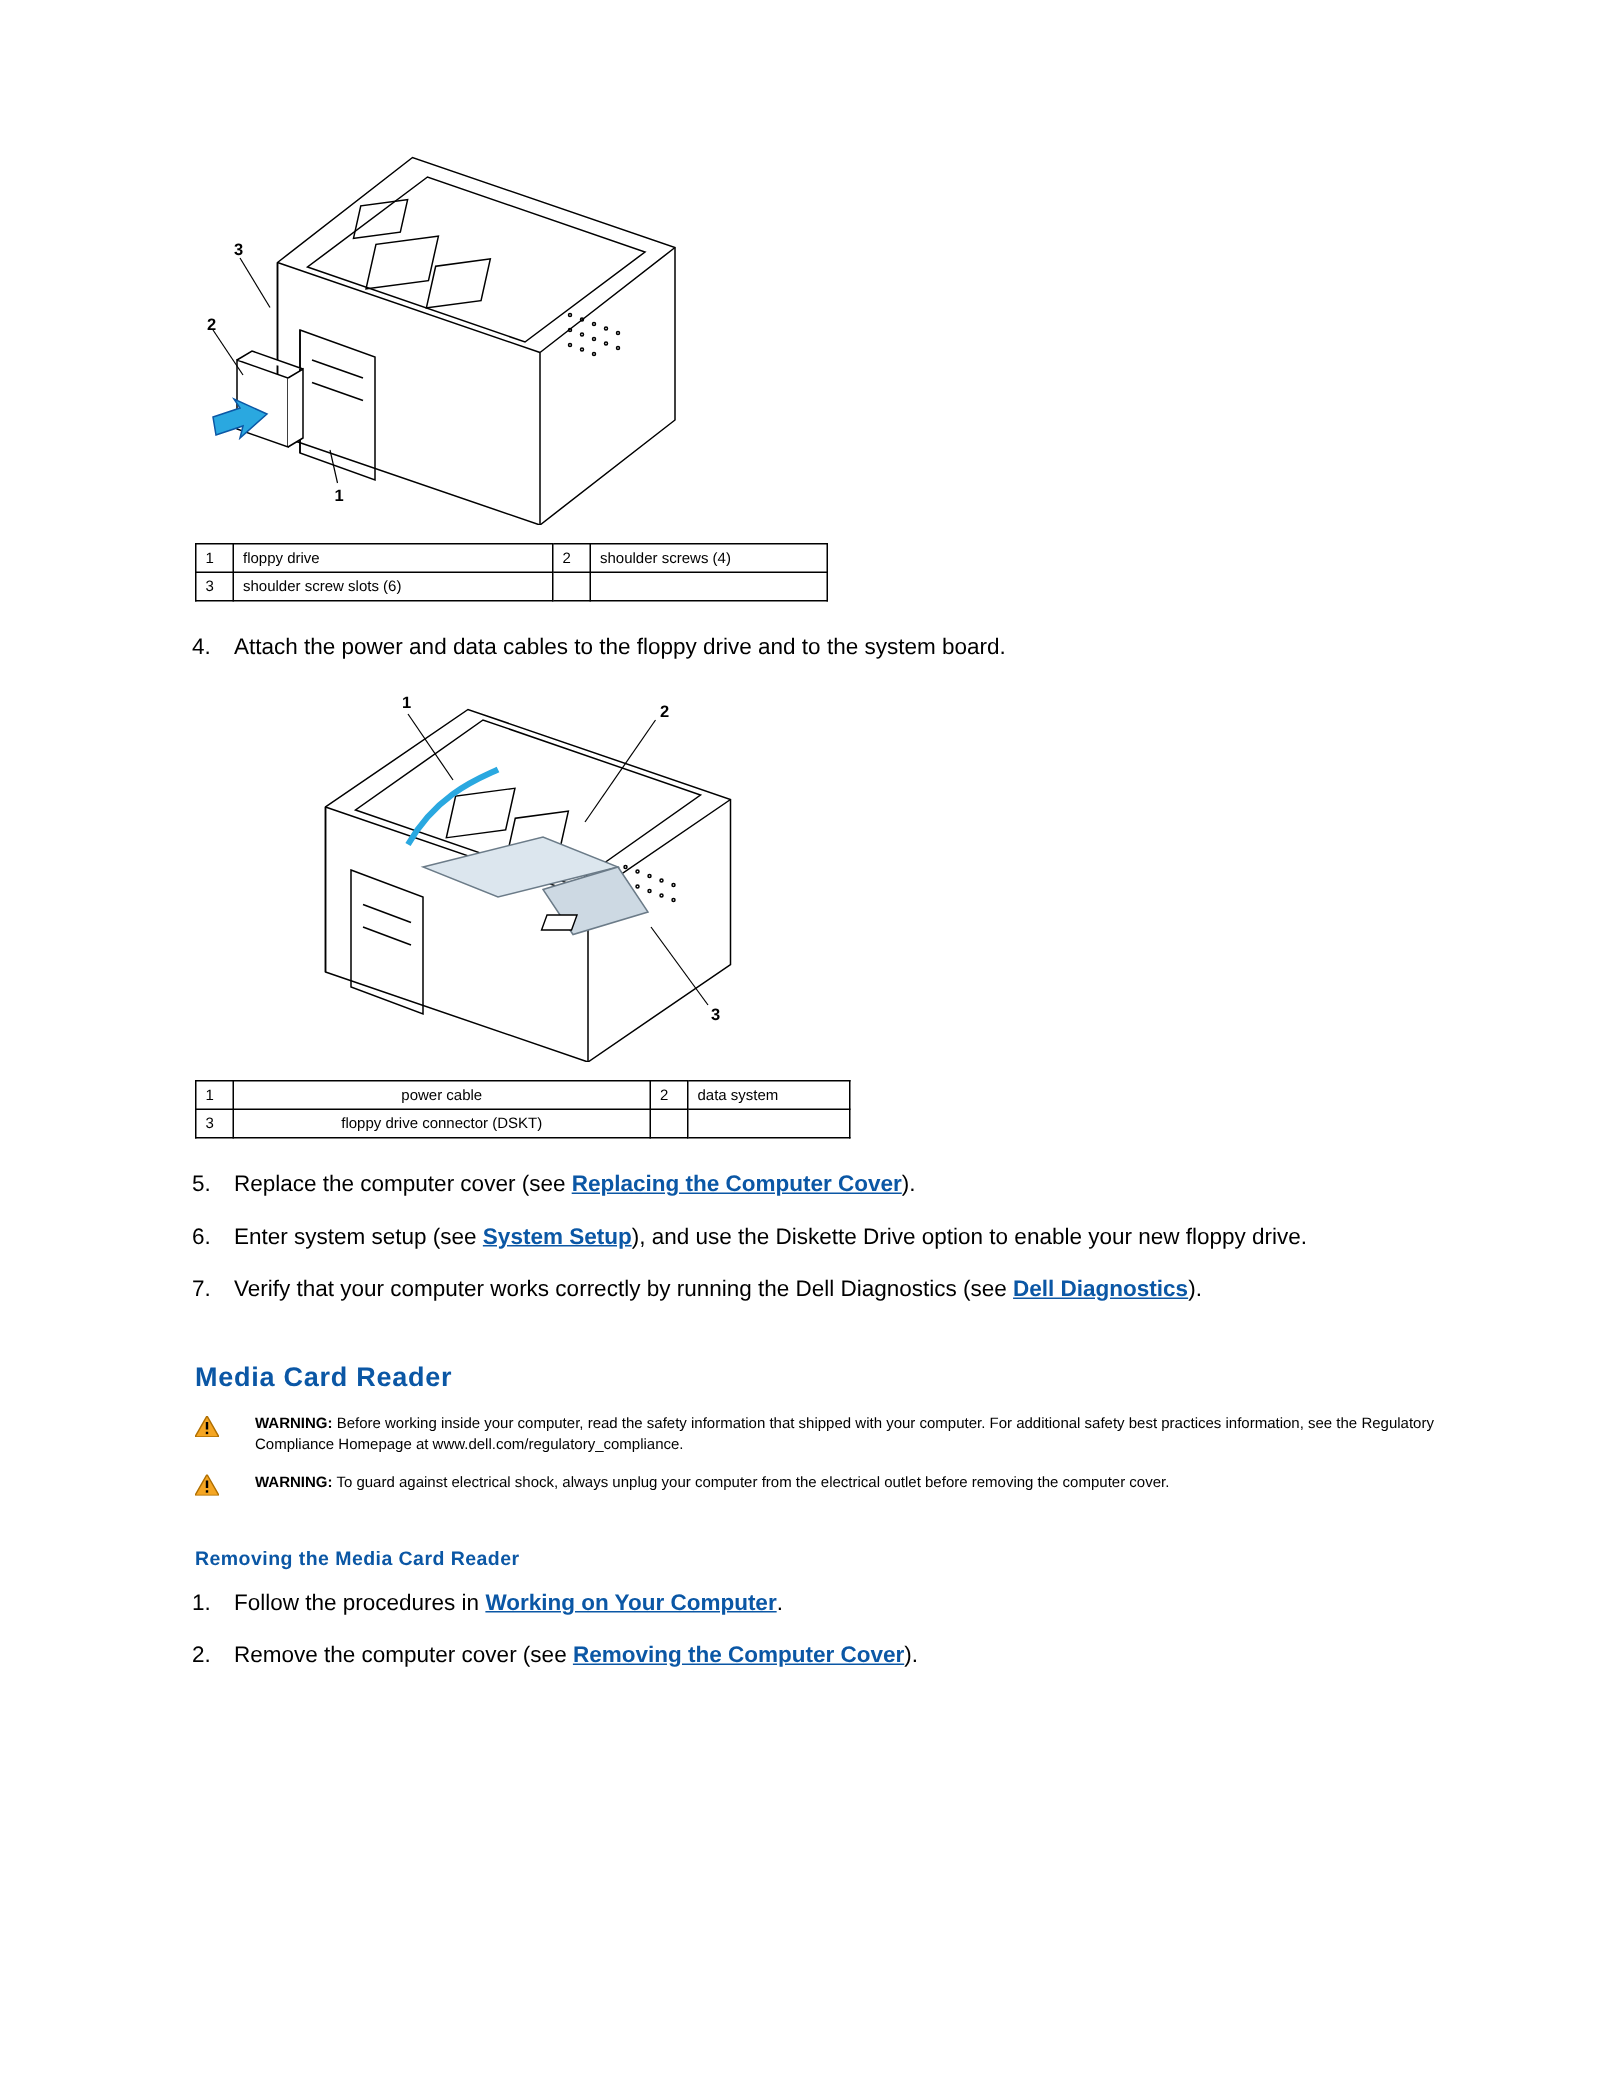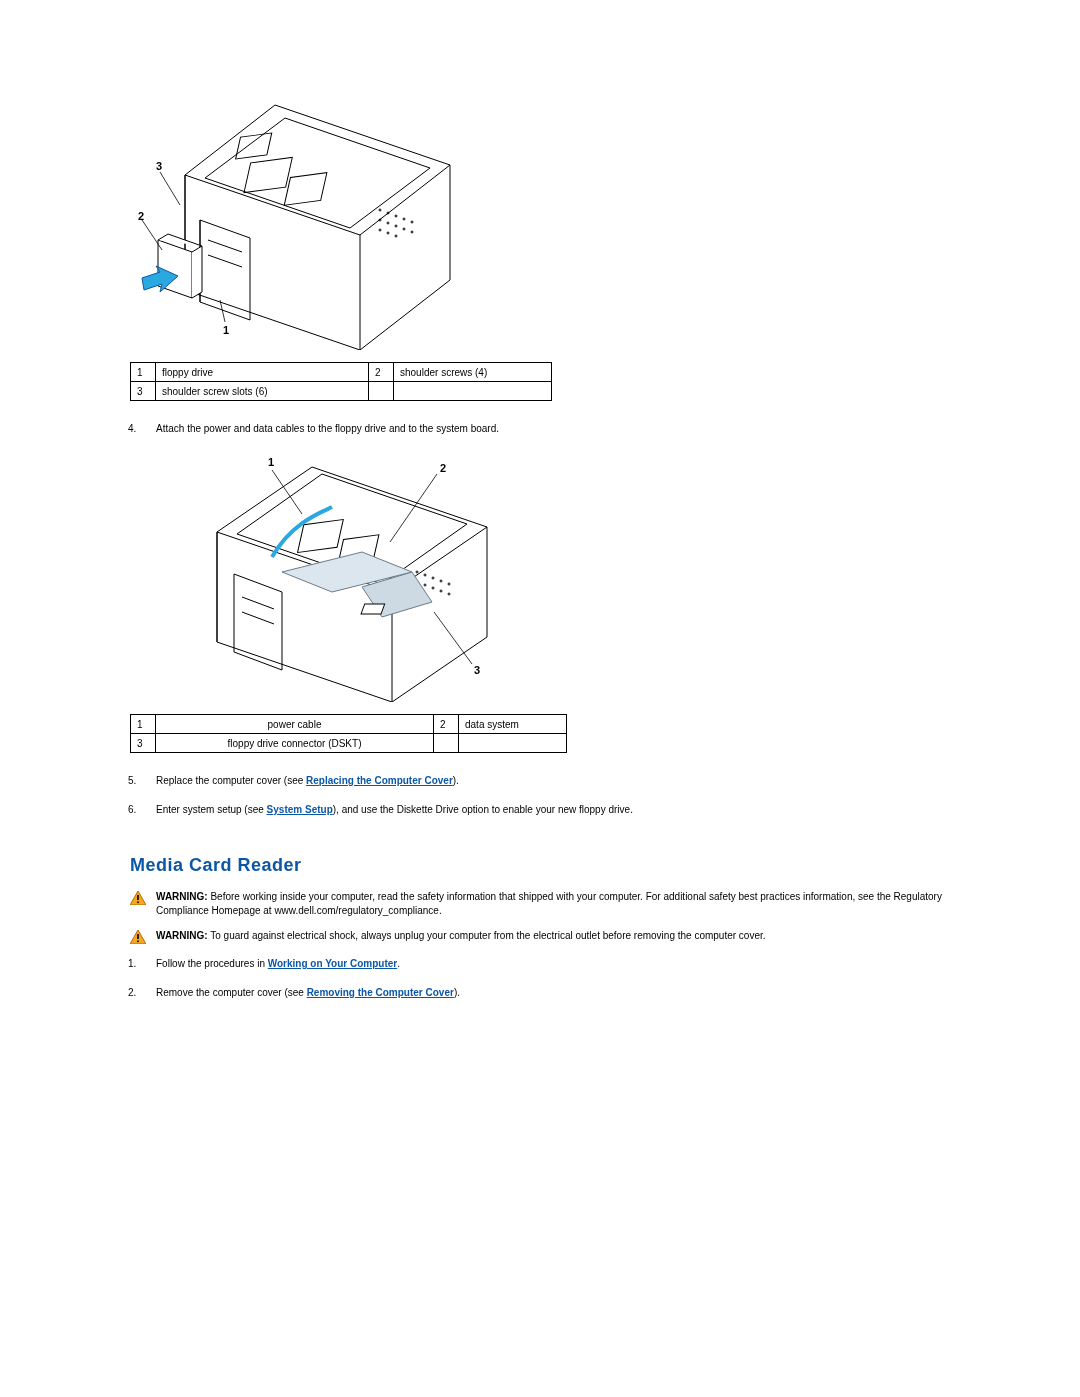--- a/index.html
+++ b/index.html
@@ -47,21 +47,21 @@
   .lt-wide1 { width: 200px; margin-top: 19px; }
   .lt-wide2 { width: 145px; }
   .lt-wide3 { width: 265px; text-align: center; }
   .lt-wide4 { width: 95px; }
   .step-list {
     list-style: none;
     padding: 0;
     margin: 22px 0 0 0;
   }
   .step-list li {
-    font-size: 10px;
+    font-size: 15px;
     margin: 0 0 18px 12px;
     padding-left: 14px;
     text-indent: -14px;
   }
   .step-list li .num {
     display: inline-block;
     width: 14px;
   }
   a.doc-link {
     color: #0b57a5;
@@ -78,21 +78,21 @@
   h3.sub-h {
     color: #0b57a5;
     font-size: 13px;
     letter-spacing: 0.3px;
     font-weight: bold;
     margin: 34px 0 12px 0;
   }
   .warn-block {
     display: flex;
     align-items: flex-start;
-    gap: 10px;
+    gap: 24px;
     margin: 0 0 12px 0;
   }
   .warn-icon {
     flex: 0 0 auto;
     margin-top: 1px;
   }
   .warn-text {
     font-size: 10px;
     line-height: 1.35;
   }
@@ -258,20 +258,23 @@
       </table>
   </div>
 
   <ol class="step-list">
     <li>
       <span class="num">5.</span><span>Replace the computer cover (see </span><a href="#" class="doc-link">Replacing the Computer Cover</a><span>).</span>
     </li>
     <li>
       <span class="num">6.</span><span>Enter system setup (see </span><a href="#" class="doc-link">System Setup</a><span>), and use the Diskette Drive option to enable your new floppy drive.</span>
     </li>
+    <li>
+      <span class="num">7.</span><span>Verify that your computer works correctly by running the Dell Diagnostics (see </span><a href="#" class="doc-link">Dell Diagnostics</a><span>).</span>
+    </li>
   </ol>
 
   <h2 class="section-h">Media Card Reader</h2>
 
   <div class="warn-block">
     <svg class="warn-icon" width="16" height="14" viewBox="0 0 16 14">
       <path d="M8 0 L16 14 L0 14 Z" fill="#f5a623" stroke="#b06f00"></path>
       <rect x="7.2" y="4" width="1.6" height="5" fill="#000"></rect>
       <rect x="7.2" y="10.5" width="1.6" height="1.6" fill="#000"></rect>
     </svg>
@@ -284,20 +287,21 @@
     <svg class="warn-icon" width="16" height="14" viewBox="0 0 16 14">
       <path d="M8 0 L16 14 L0 14 Z" fill="#f5a623" stroke="#b06f00"></path>
       <rect x="7.2" y="4" width="1.6" height="5" fill="#000"></rect>
       <rect x="7.2" y="10.5" width="1.6" height="1.6" fill="#000"></rect>
     </svg>
     <div class="warn-text">
       <span class="w-label">WARNING:</span><span> To guard against electrical shock, always unplug your computer from the electrical outlet before removing the computer cover.</span>
     </div>
   </div>
 
+  <h3 class="sub-h">Removing the Media Card Reader</h3>
 
   <ol class="step-list" style="margin-top:14px">
     <li>
       <span class="num">1.</span><span>Follow the procedures in </span><a href="#" class="doc-link">Working on Your Computer</a><span>.</span>
     </li>
     <li>
       <span class="num">2.</span><span>Remove the computer cover (see </span><a href="#" class="doc-link">Removing the Computer Cover</a><span>).</span>
     </li>
   </ol>
 

